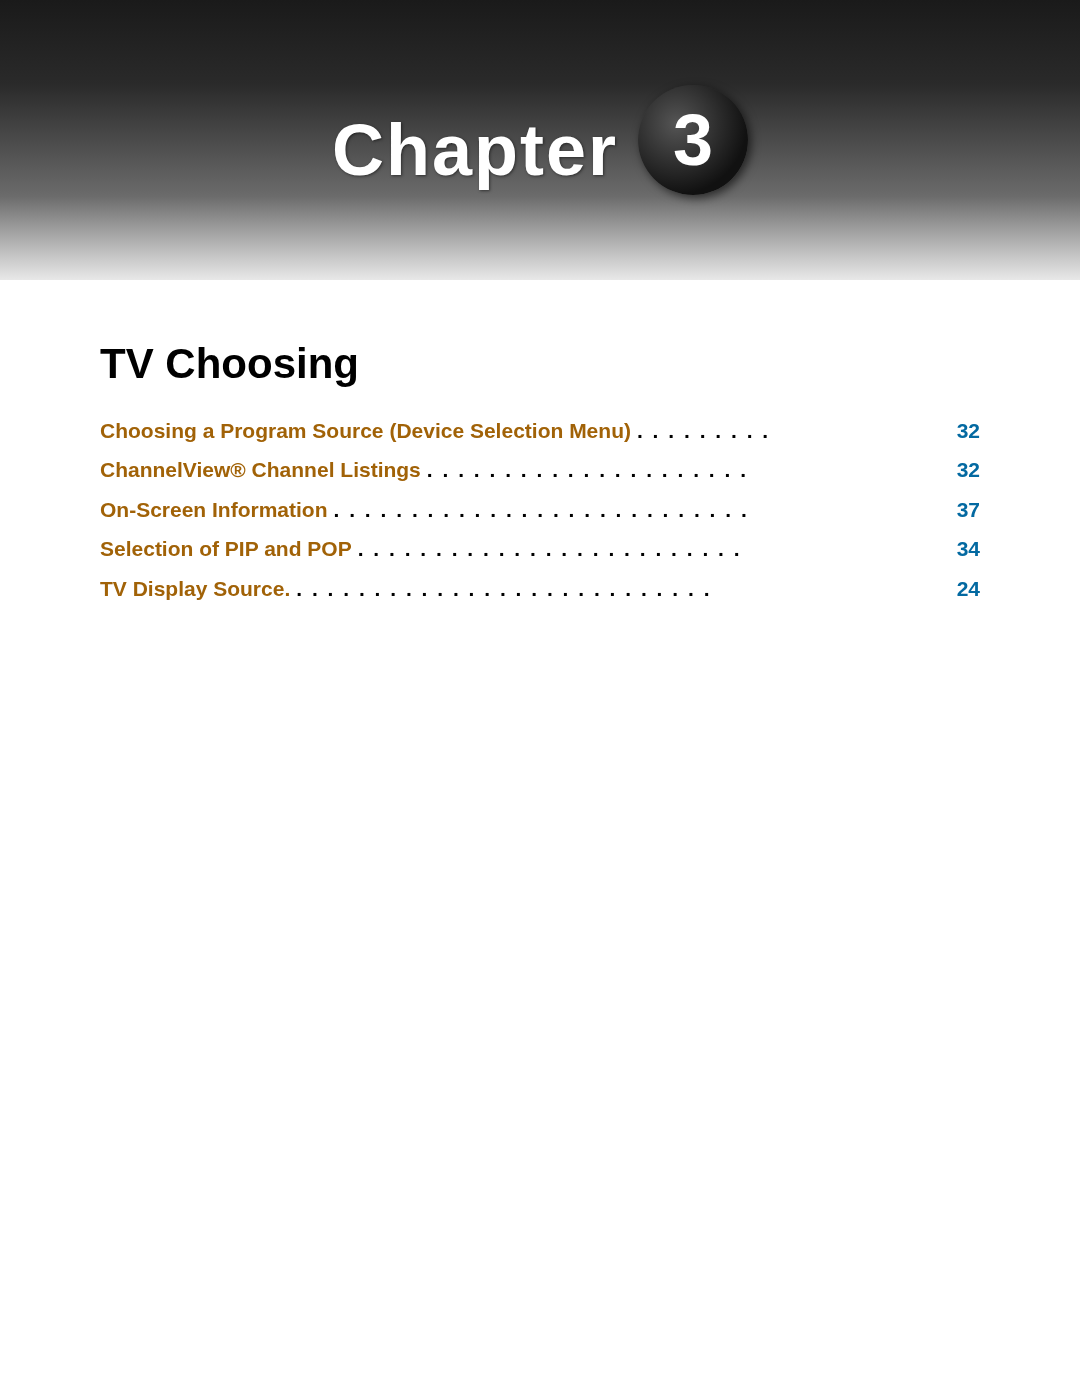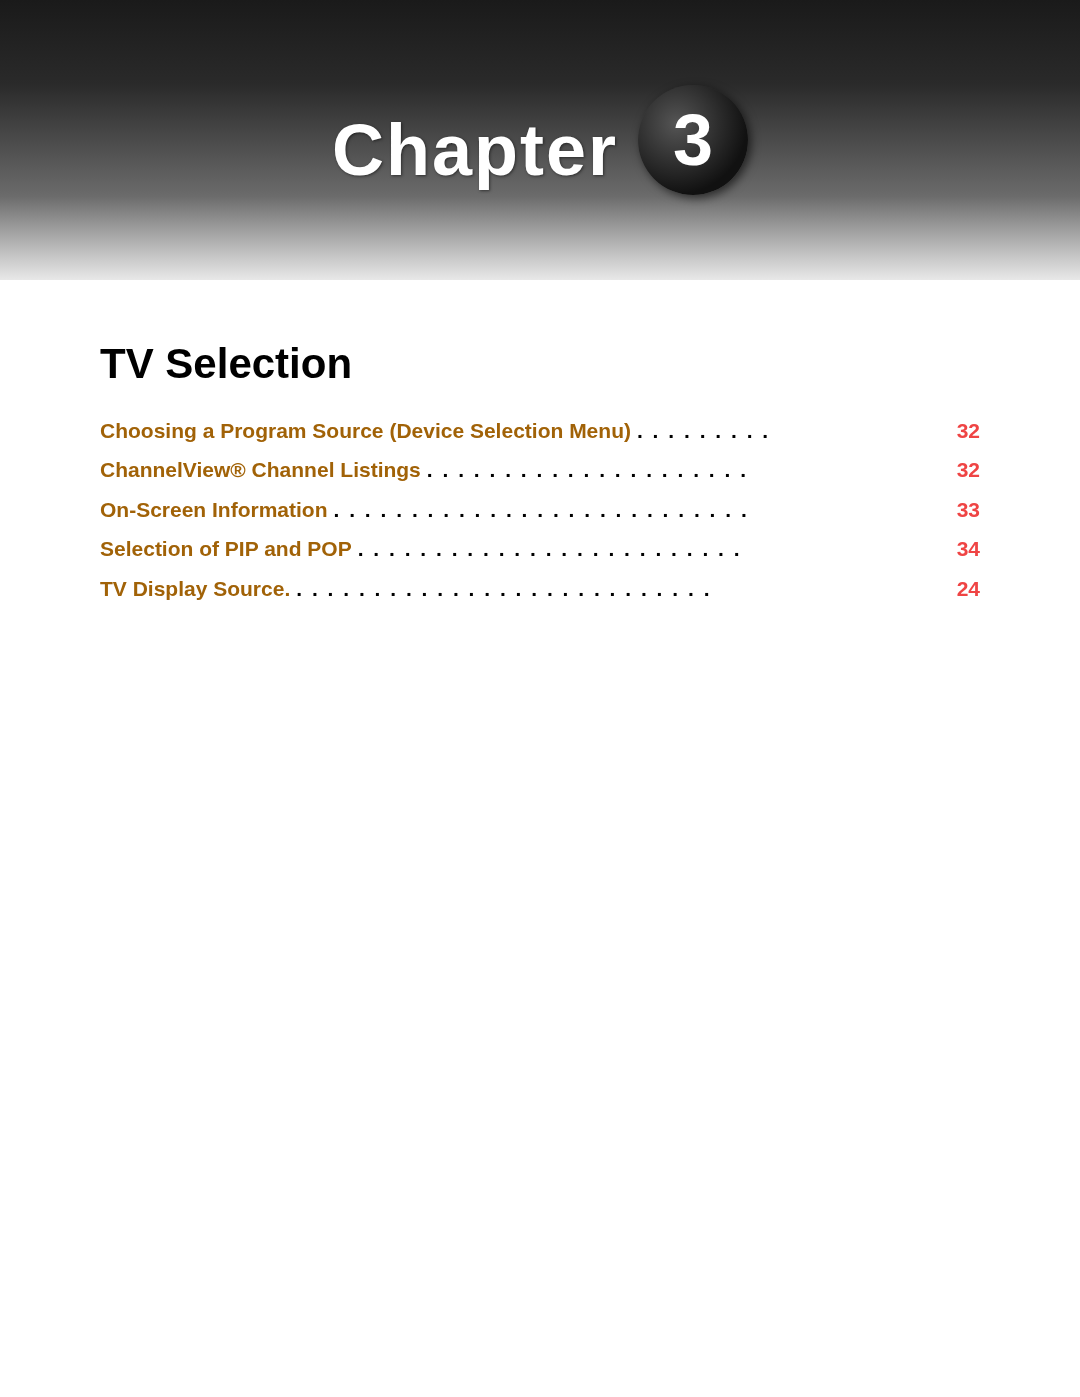--- a/index.html
+++ b/index.html
@@ -107,57 +107,57 @@
       font-family: Arial, Helvetica, sans-serif;
       overflow: hidden;
       white-space: nowrap;
       line-height: 1.4;
       letter-spacing: 2px;
     }
 
     .toc-page {
       font-size: 21px;
       font-weight: 700;
-      color: #ef4444;
+      color: #0369a1;
       font-family: Arial, Helvetica, sans-serif;
       flex-shrink: 0;
     }
   </style>
 </head>
 <body>
 
 <div>
 
   <div class="header-gradient">
     <div class="chapter-area">
       <span class="chapter-title">Chapter</span>
       <div class="chapter-number-circle">
         <span class="chapter-number">3</span>
       </div>
     </div>
   </div>
 
   <div class="content-area">
-    <h1 class="section-title">TV Selection</h1>
+    <h1 class="section-title">TV Choosing</h1>
 
     <div class="toc-table">
     <div class="toc-row">
           <span class="toc-label">Choosing a Program Source (Device Selection Menu)</span>
           <span class="toc-dots"> . . . . . . . . .</span>
           <span class="toc-page">32</span>
         </div>
         <div class="toc-row">
           <span class="toc-label">ChannelView®  Channel Listings</span>
           <span class="toc-dots"> . . . . . . . . . . . . . . . . . . . . .</span>
           <span class="toc-page">32</span>
         </div>
         <div class="toc-row">
           <span class="toc-label">On-Screen Information</span>
           <span class="toc-dots"> . . . . . . . . . . . . . . . . . . . . . . . . . . .</span>
-          <span class="toc-page">33</span>
+          <span class="toc-page">37</span>
         </div>
         <div class="toc-row">
           <span class="toc-label">Selection of PIP and POP</span>
           <span class="toc-dots"> . . . . . . . . . . . . . . . . . . . . . . . . .</span>
           <span class="toc-page">34</span>
         </div>
         <div class="toc-row">
           <span class="toc-label">TV Display Source.</span>
           <span class="toc-dots"> . . . . . . . . . . . . . . . . . . . . . . . . . . .</span>
           <span class="toc-page">24</span>

